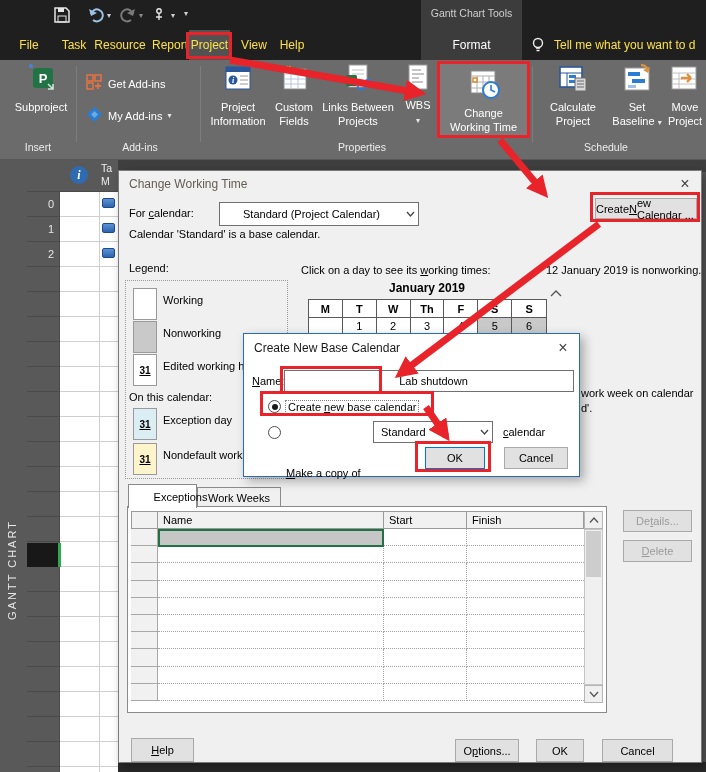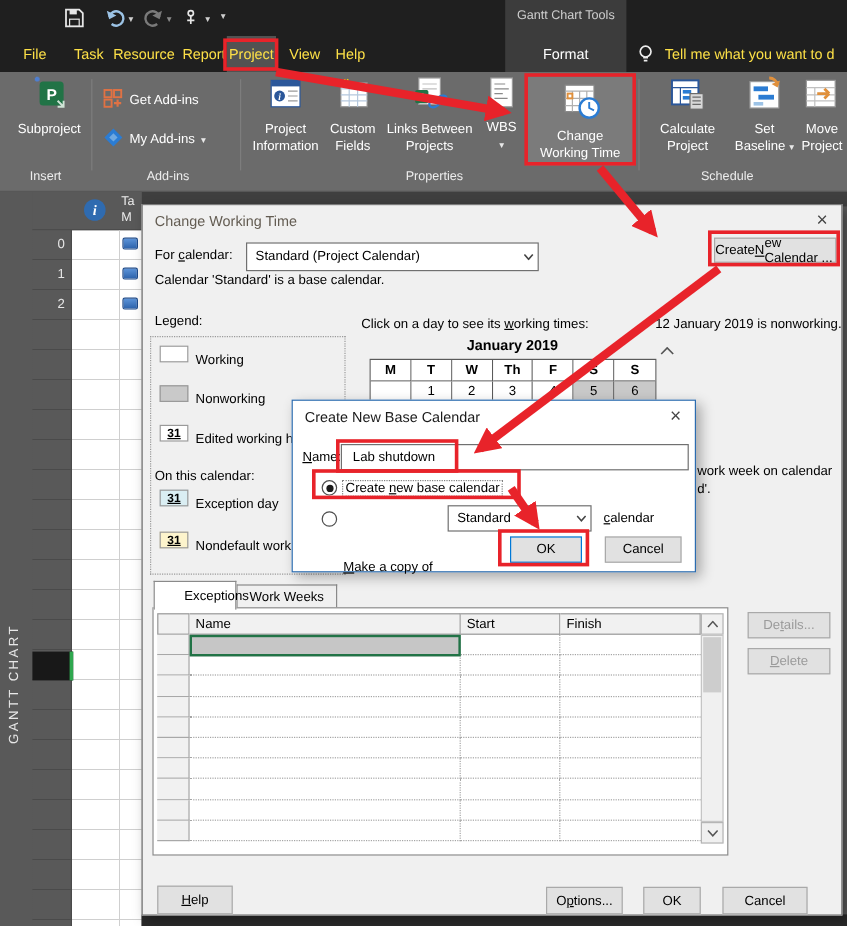--- a/index.html
+++ b/index.html
@@ -41,21 +41,21 @@
   .darkbottom{left:118px;top:762px;width:588px;height:10px;background:#2a2a2a;}
   
   .dlg{background:#f0f0f0;border:1px solid #7a7a7a;box-sizing:border-box;box-shadow:4px 4px 10px rgba(0,0,0,.35);}
   .dlgtitle{font-size:12px;color:#635c52;}
   .closex{text-align:center;font-size:16px;color:#444;line-height:22px;}
   .btn{background:#e1e1e1;border:1px solid #a9a9a9;box-sizing:border-box;display:flex;align-items:center;justify-content:center;font-size:11px;color:#000;}
   .btn.dis{color:#9b9b9b;}
   .combo{background:#fff;border:1px solid #707070;box-sizing:border-box;font-size:11px;color:#000;display:flex;align-items:center;}
   .combo .cv{padding-left:7px;flex:1;white-space:nowrap;overflow:hidden;}
   .chev{width:16px;display:flex;align-items:center;justify-content:center;}
-  .lgswatch{width:24px;height:14px;border:1px solid #9a9a9a;box-sizing:border-box;background:#fff;
+  .lgswatch{width:24px;height:32px;border:1px solid #9a9a9a;box-sizing:border-box;background:#fff;
      display:flex;align-items:center;justify-content:center;font-size:10px;font-weight:bold;}
   .lgswatch u{text-decoration:underline;}
   .lbl{font-size:11px;color:#000;white-space:nowrap;}
   .caltbl{border:1px solid #5a5a5a;box-sizing:border-box;}
   .calrow{display:flex;}
   .cal-c{width:34px;height:17px;border-right:1px solid #5a5a5a;border-bottom:1px solid #5a5a5a;box-sizing:border-box;
      display:flex;align-items:center;justify-content:center;font-size:11px;background:#fff;}
   .cal-c:last-child{border-right:none;}
   .cal-h{font-weight:bold;height:18px;}
   .cal-c.nw{background:#c9c9c9;}
@@ -293,21 +293,21 @@
     </div>
   <div class="abs blackcell"></div>
   <div class="abs vlabel">GANTT CHART</div>
   <div class="abs darkbottom"></div>
 
   <div class="abs dlg z10" style="left:118px;top:170px;width:584px;height:593px;">
     <div class="abs dlgtitle" style="left:10px;top:6px;">Change Working Time</div>
     <div class="abs closex" style="left:552px;top:2px;width:28px;height:24px;">×</div>
 
     <div class="abs lbl" style="left:10px;top:36px;">For <u>c</u>alendar:</div>
-    <div class="abs combo" style="left:86px;top:31px;width:244px;height:24px;">
+    <div class="abs combo" style="left:100px;top:31px;width:200px;height:24px;padding-left:16px;">
       <span class="cv">Standard (Project Calendar)</span>
       <span class="chev">
           <svg width="9" height="6">
             <path d="M1 1 L4.5 5 L8 1" fill="none" stroke="#444" stroke-width="1.3"></path>
           </svg>
         </span>
     </div>
     <div class="abs btn" style="left:476px;top:27px;width:102px;height:21px;">Create <u>N</u>ew Calendar ...</div>
     <div class="abs lbl" style="left:10px;top:57px;">Calendar 'Standard' is a base calendar.</div>
 
@@ -454,21 +454,21 @@
     <div class="abs btn" style="left:336px;top:568px;width:64px;height:23px;">O<u>p</u>tions...</div>
     <div class="abs btn" style="left:417px;top:568px;width:48px;height:23px;">OK</div>
     <div class="abs btn" style="left:483px;top:568px;width:71px;height:23px;">Cancel</div>
   </div>
 
   <div class="abs z20" style="left:243px;top:333px;width:337px;height:144px;background:#fff;border:1px solid #2b6cb0;box-sizing:border-box;box-shadow:4px 4px 10px rgba(0,0,0,.3);">
     <div class="abs" style="left:10px;top:7px;font-size:12px;color:#1a1a1a;">Create New Base Calendar</div>
     <div class="abs closex" style="left:306px;top:3px;width:26px;height:20px;">×</div>
 
     <div class="abs lbl" style="left:8px;top:41px;"><u>N</u>ame:</div>
-    <div class="abs" style="left:40px;top:36px;width:290px;height:22px;background:#fff;border:1px solid #707070;box-sizing:border-box;font-size:11px;line-height:20px;padding-left:9px;">Lab shutdown</div>
+    <div class="abs" style="left:40px;top:36px;width:290px;height:22px;background:#fff;border:1px solid #707070;box-sizing:border-box;font-size:11px;line-height:20px;padding-left:9px;text-align:center;">Lab shutdown</div>
 
     <div class="abs radio" style="left:24px;top:66px;">
         <span class="dot"></span>
       </div>
     <div class="abs lbl" style="left:42px;top:67px;outline:1px dotted #808080;padding:0 2px;">Create <u>n</u>ew base calendar</div>
 
     <div class="abs radio" style="left:24px;top:92px;"></div>
     <div class="abs lbl" style="left:42px;top:93px;margin-top:40px;"><u>M</u>ake a copy of</div>
     <div class="abs combo" style="left:129px;top:87px;width:120px;height:22px;">
       <span class="cv">Standard</span>

